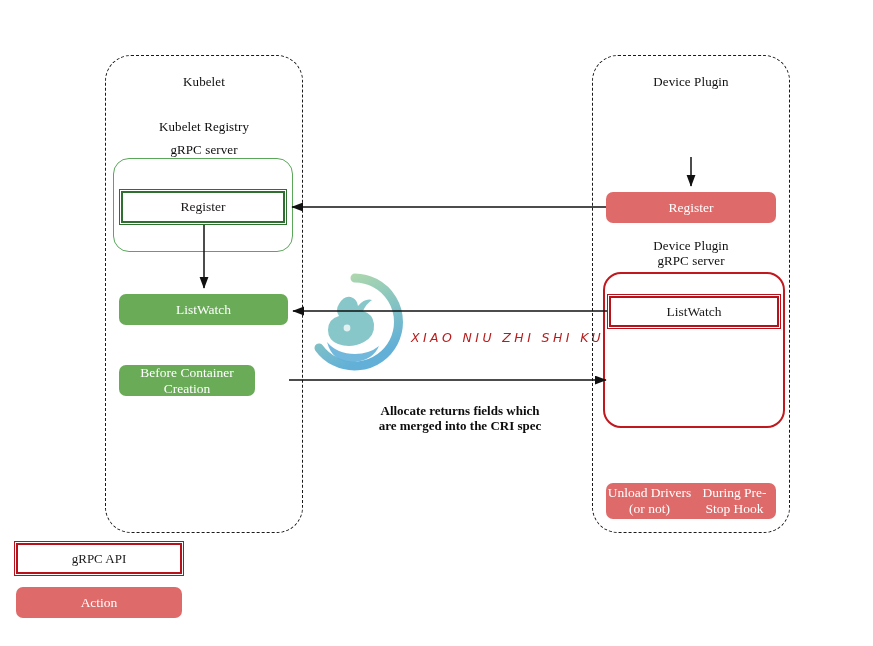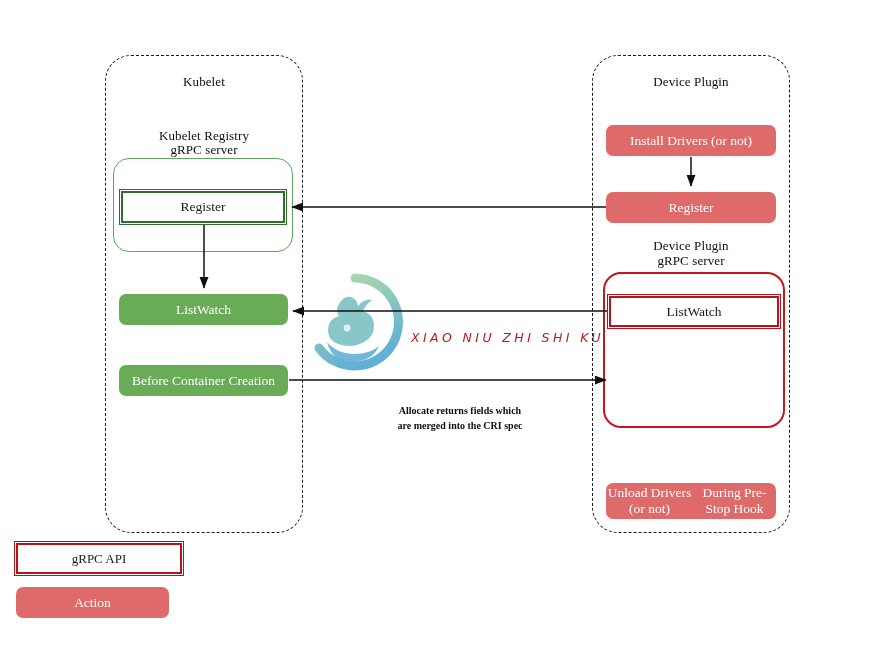--- a/index.html
+++ b/index.html
@@ -86,21 +86,21 @@
     font-family: "Liberation Serif", "DejaVu Serif", serif;
     line-height: 16px;
   }
   .action-green { background: #6aab58; }
   .action-red { background: #de6a6a; }
 
   
   .note {
     font-family: "Liberation Serif", "DejaVu Serif", serif;
     font-weight: bold;
-    font-size: 10px;
+    font-size: 13px;
     color: #0d0d0d;
     line-height: 15px;
     text-align: center;
   }
 
   
   .legend-api {
     background: #ffffff;
     border: 2.2px solid #b5121b;
     outline: 1px solid #b5121b;
@@ -179,52 +179,51 @@
     </svg>
     <div class="wm-en">XIAO NIU ZHI SHI KU</div>
   </div>
 
   <div class="abs dashed-container" style="left:105px; top:55px; width:198px; height:478px;"></div>
   <div class="abs dashed-container" style="left:592px; top:55px; width:198px; height:478px;"></div>
 
   <div class="abs title" style="left:105px; top:74px; width:198px;">Kubelet</div>
   <div class="abs title" style="left:592px; top:74px; width:198px;">Device Plugin</div>
 
-  <div class="abs title two-line" style="left:105px; top:128px; width:198px;">Kubelet Registry</div>
+  <div class="abs title two-line" style="left:105px; top:119px; width:198px;">Kubelet Registry</div>
   <div class="abs title two-line" style="left:105px; top:142px; width:198px;">gRPC server</div>
 
   <div class="abs title two-line" style="left:592px; top:238px; width:198px;">Device Plugin</div>
   <div class="abs title two-line" style="left:592px; top:253px; width:198px;">gRPC server</div>
 
   <div class="abs group-green" style="left:113px; top:158px; width:180px; height:94px;"></div>
   <div class="abs group-red" style="left:603px; top:272px; width:182px; height:156px;"></div>
 
   <div class="abs api-box api-green" style="left:121px; top:191px; width:164px; height:32px;">Register</div>
 
   <div class="abs action-box action-green" style="left:119px; top:294px; width:169px; height:31px;">ListWatch</div>
 
-  <div class="abs action-box action-green" style="left:119px; top:365px; width:169px; height:31px;">Before Container Creation</div>
-
-  <div class="abs action-box action-red" style="left:606px; top:125px; width:170px; height:31px;">Install Drivers (or not)</div>
+  <div class="abs action-box action-green" style="left:119px; top:365px; width:136px; height:31px;">Before Container Creation</div>
+
 
   <div class="abs action-box action-red" style="left:606px; top:192px; width:170px; height:31px;">Register</div>
 
   <div class="abs api-box api-red" style="left:609px; top:296px; width:170px; height:31px;">ListWatch</div>
 
 
   <div class="abs action-box action-red" style="left:606px; top:483px; width:170px; height:36px; flex-direction:row;">
     <span>Unload Drivers (or not)</span>
     <span>During Pre-Stop Hook</span>
   </div>
 
   <div class="abs note" style="left:340px; top:403px; width:240px;">Allocate returns fields which</div>
   <div class="abs note" style="left:340px; top:418px; width:240px;">are merged into the CRI spec</div>
 
   <div class="abs legend-api" style="left:16px; top:543px; width:166px; height:31px;">gRPC API</div>
-  <div class="abs legend-action" style="left:16px; top:587px; width:153px; height:31px;">Action</div>
+  <div class="abs legend-action" style="left:16px; top:587px; width:166px; height:31px;">Action</div>
 
   <svg class="overlay">
     <defs>
       <marker id="ah" markerWidth="9" markerHeight="9" refX="7.5" refY="3" orient="auto" markerUnits="strokeWidth">
         <path d="M0,0 L8,3 L0,6 z" fill="#111111"></path>
       </marker>
     </defs>
 
     <line x1="204" y1="225" x2="204" y2="288" stroke="#111111" stroke-width="1.5" marker-end="url(#ah)"></line>
 

